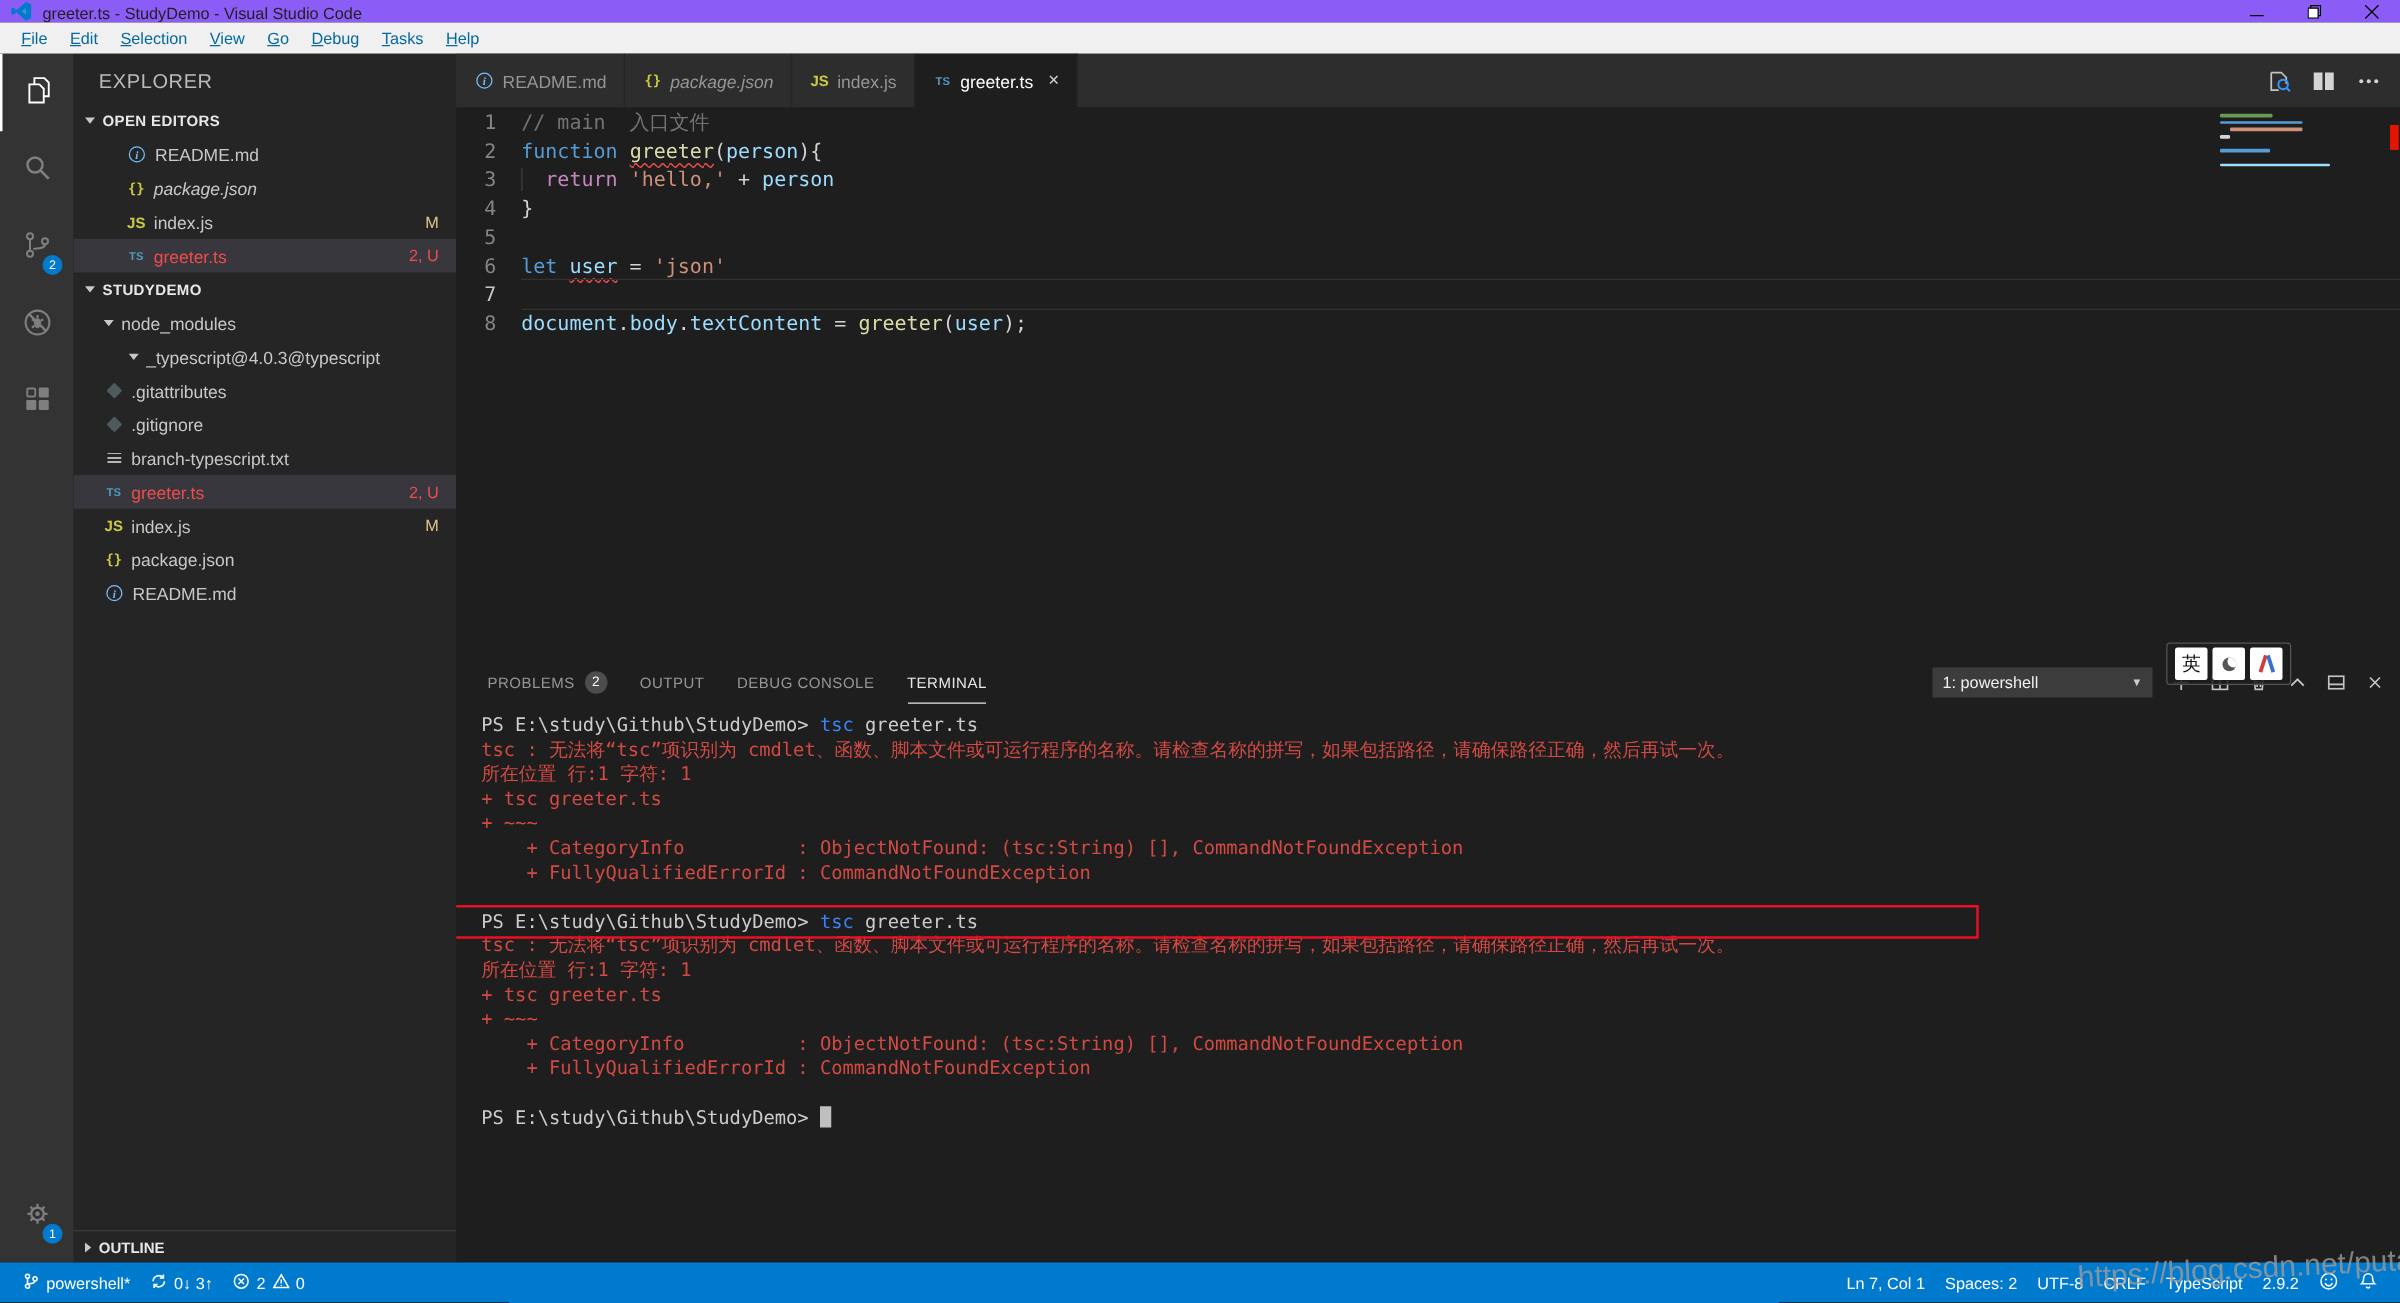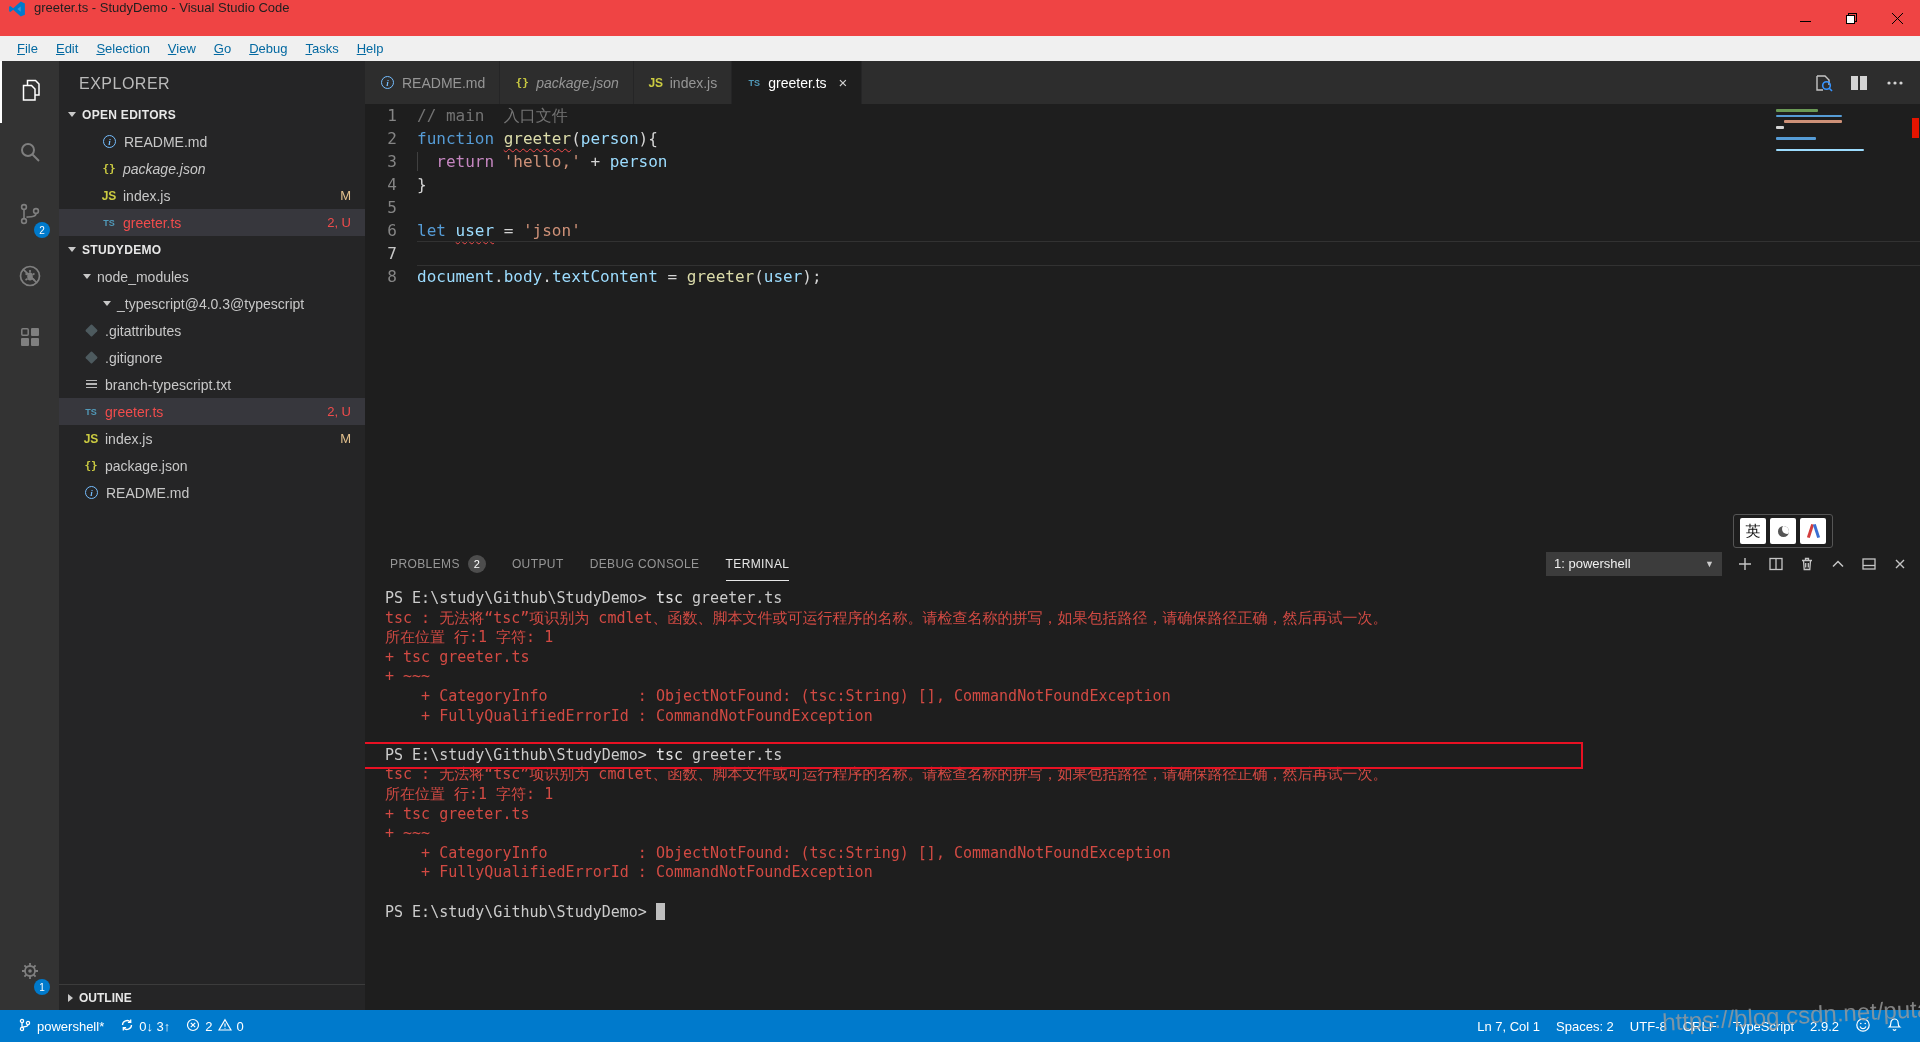--- a/index.html
+++ b/index.html
@@ -1,21 +1,21 @@
 <!DOCTYPE html>
 <html><head>
 <meta charset="utf-8">
 <style>
   * { margin:0; padding:0; box-sizing:border-box; }
   html,body { width:1920px; height:1042px; overflow:hidden; background:#1e1e1e;
               font-family:"Liberation Sans", sans-serif; }
   .window { position:relative; width:1920px; height:1042px; display:flex; flex-direction:column; }
 
   
-  .titlebar { height:36px; background:#ef4444; display:flex; align-items:flex-start; flex:none; }
+  .titlebar { height:18px; background:#8b5cf6; display:flex; align-items:flex-end; flex:none; }
   .vslogo { margin:0 8px 0 8px; display:flex; }
   .titlebar .title { font-size:13px; color:#1f1f1f; }
   .win-controls { margin-left:auto; display:flex; height:100%; }
   .win-btn { width:46px; height:100%; display:flex; align-items:center; justify-content:center; }
 
   
   .menubar { height:25px; background:#f0f0f0; display:flex; align-items:center; padding-left:8px; flex:none; }
   .menu-item { font-size:13px; color:#0369a1; padding:3px 9px; }
   .menu-item .acc { text-decoration:underline; }
 
@@ -97,21 +97,21 @@
                 font-size:11px; display:flex; align-items:center; justify-content:center; }
   .pt-right { margin-left:auto; display:flex; align-items:center; gap:15px; color:#c5c5c5; }
   .pselect { width:176px; height:24px; background:#3c3c3c; color:#f0f0f0; font-size:13px;
              display:flex; align-items:center; justify-content:space-between; padding:0 8px; }
   .pselect .caret { font-size:9px; color:#cccccc; }
   .picon { display:flex; align-items:center; }
 
   .terminal { flex:1; position:relative; padding:8px 0 0 20px; font-family:"DejaVu Sans Mono","DejaVu Sans",monospace;
               font-size:15px; line-height:19.6px; overflow:hidden; }
   .tline { white-space:pre; height:19.6px; }
-  .tc-pln{color:#cccccc}.tc-cmd{color:#e5e5e5}.tc-err{color:#d24a43}
+  .tc-pln{color:#cccccc}.tc-cmd{color:#3b82f6}.tc-err{color:#d24a43}
   .tcursor { display:inline-block; width:9px; height:17px; background:#bfbfbf; vertical-align:-3px; }
   .annotation-box { position:absolute; left:-13px; width:1231px; height:27px; border:2px solid #e81123; z-index:5; }
 
   
   .statusbar { height:32px; background:#007acc; color:#ffffff; display:flex; align-items:center;
                padding:0 10px; font-size:13px; flex:none; }
   .st-item { display:flex; align-items:center; gap:5px; padding:0 8px; height:100%; }
   .st-right { margin-left:auto; display:flex; align-items:center; }
 
   

